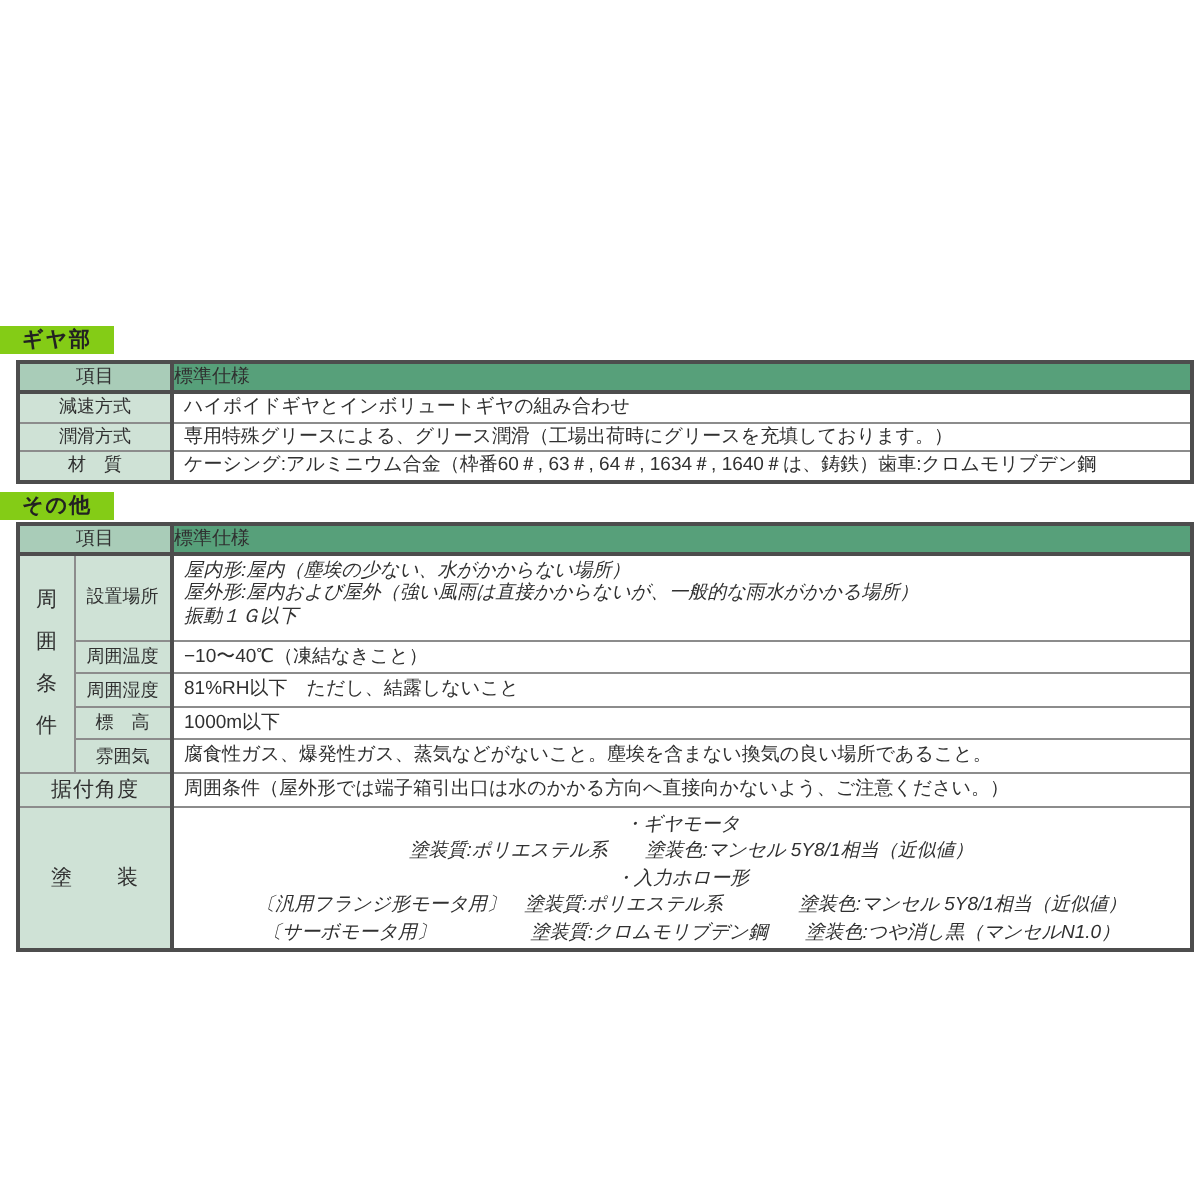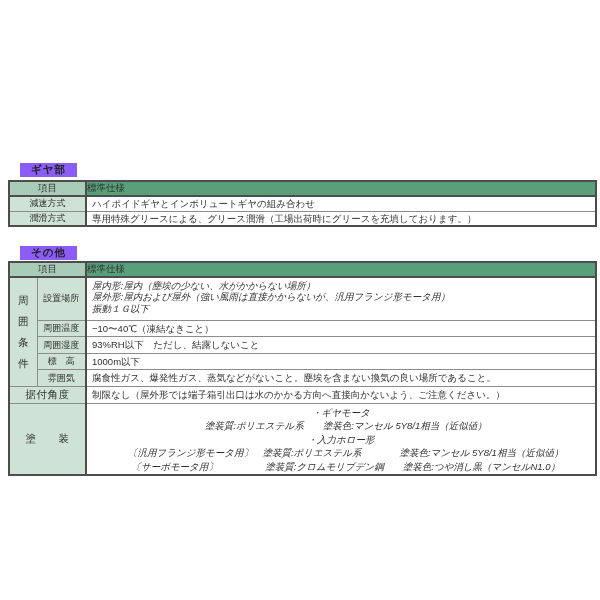--- a/index.html
+++ b/index.html
@@ -2,22 +2,22 @@
 <html><head>
 <meta charset="utf-8">
 <style>
   * { margin: 0; padding: 0; box-sizing: border-box; }
   html, body { background: #ffffff; }
   body { font-family: "Liberation Sans", sans-serif; color: #303030; }
   .canvas {
     position: relative; width: 600px; height: 600px; background: #ffffff; overflow: hidden;
   }
   .section-label {
-    position: absolute; left: 20px; width: 57px; height: 14px;
-    background: #8b5cf6; color: #222222; font-size: 10.5px; font-weight: bold;
+    position: absolute; left: 0; width: 57px; height: 14px;
+    background: #84cc16; color: #222222; font-size: 10.5px; font-weight: bold;
     display: flex; align-items: center; justify-content: center; letter-spacing: 1px;
   }
   .lbl-gear { top: 163px; }
   .lbl-other { top: 246px; }
 
   table.tbl {
     position: absolute; left: 8px; width: 589px;
     border-collapse: collapse; table-layout: fixed;
     border: 2px solid #4d4d4d;
     font-size: 9.5px; color: #303030; padding-left: 13px;
@@ -61,20 +61,24 @@
       <td class="hdr-spec">標準仕様</td>
     </tr>
     <tr style="height:14px">
       <td class="lbl thickR">減速方式</td>
       <td class="val">ハイポイドギヤとインボリュートギヤの組み合わせ</td>
     </tr>
     <tr style="height:14px">
       <td class="lbl thickR">潤滑方式</td>
       <td class="val">専用特殊グリースによる、グリース潤滑（工場出荷時にグリースを充填しております。）</td>
     </tr>
+    <tr style="height:15px">
+      <td class="lbl thickR">材　質</td>
+      <td class="val">ケーシング:アルミニウム合金（枠番60＃, 63＃, 64＃, 1634＃, 1640＃は、鋳鉄）歯車:クロムモリブデン鋼</td>
+    </tr>
   </tbody>
     </table>
 
   <div class="section-label lbl-other">その他</div>
 
   <table class="tbl tbl-other">
     <colgroup>
         <col style="width:28px">
         <col style="width:49px">
         <col>
@@ -85,44 +89,44 @@
       <td class="hdr-spec">標準仕様</td>
     </tr>
     <tr style="height:35px">
       <td class="lbl" rowspan="5">
         <div class="vert">周囲条件</div>
       </td>
       <td class="lbl thickR">設置場所</td>
       <td class="val val-top">
         <div class="lines place-lines">
               <div>屋内形:屋内（塵埃の少ない、水がかからない場所）</div>
-              <div>屋外形:屋内および屋外（強い風雨は直接かからないが、汎用フランジ形モータ用）</div>
+              <div>屋外形:屋内および屋外（強い風雨は直接かからないが、一般的な雨水がかかる場所）</div>
               <div>振動１Ｇ以下</div>
             </div>
       </td>
     </tr>
     <tr style="height:15px">
       <td class="lbl thickR">周囲温度</td>
       <td class="val">−10〜40℃（凍結なきこと）</td>
     </tr>
     <tr style="height:15px">
       <td class="lbl thickR">周囲湿度</td>
-      <td class="val">93%RH以下　ただし、結露しないこと</td>
+      <td class="val">81%RH以下　ただし、結露しないこと</td>
     </tr>
     <tr style="height:14px">
       <td class="lbl thickR">標　高</td>
       <td class="val">1000m以下</td>
     </tr>
     <tr style="height:15px">
       <td class="lbl thickR">雰囲気</td>
       <td class="val">腐食性ガス、爆発性ガス、蒸気などがないこと。塵埃を含まない換気の良い場所であること。</td>
     </tr>
     <tr style="height:17px">
       <td class="lbl lbl-big thickR" colspan="2">据付角度</td>
-      <td class="val">制限なし（屋外形では端子箱引出口は水のかかる方向へ直接向かないよう、ご注意ください。）</td>
+      <td class="val">周囲条件（屋外形では端子箱引出口は水のかかる方向へ直接向かないよう、ご注意ください。）</td>
     </tr>
     <tr style="height:69px">
       <td class="lbl lbl-big thickR" colspan="2">塗　　装</td>
       <td class="val val-top">
         <div class="lines paint-lines">
               <div>・ギヤモータ</div>
               <div>　塗装質:ポリエステル系　　塗装色:マンセル 5Y8/1相当（近似値）</div>
               <div>・入力ホロー形</div>
               <div>　〔汎用フランジ形モータ用〕　塗装質:ポリエステル系　　　　塗装色:マンセル 5Y8/1相当（近似値）</div>
               <div>　〔サーボモータ用〕　　　　　塗装質:クロムモリブデン鋼　　塗装色:つや消し黒（マンセルN1.0）</div>

